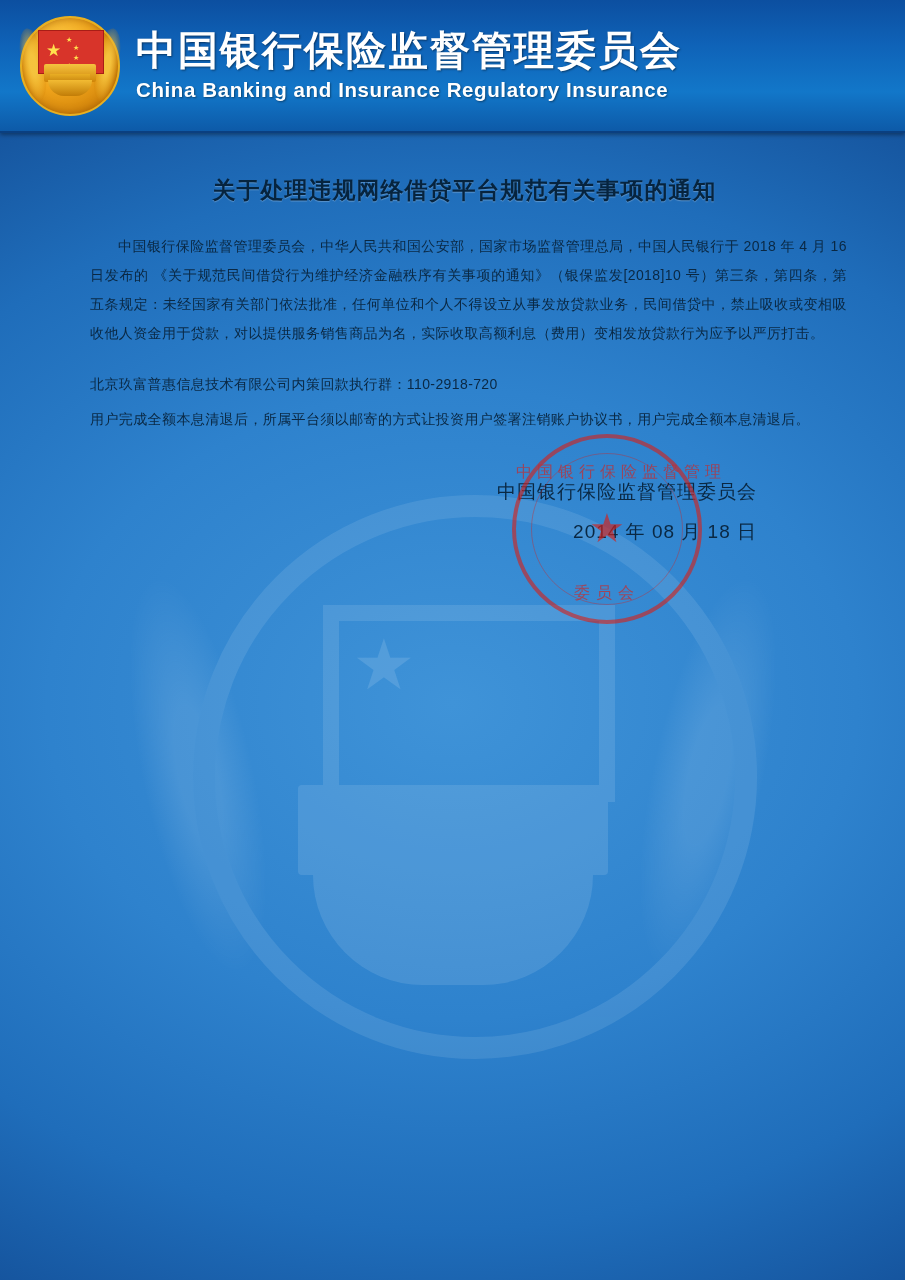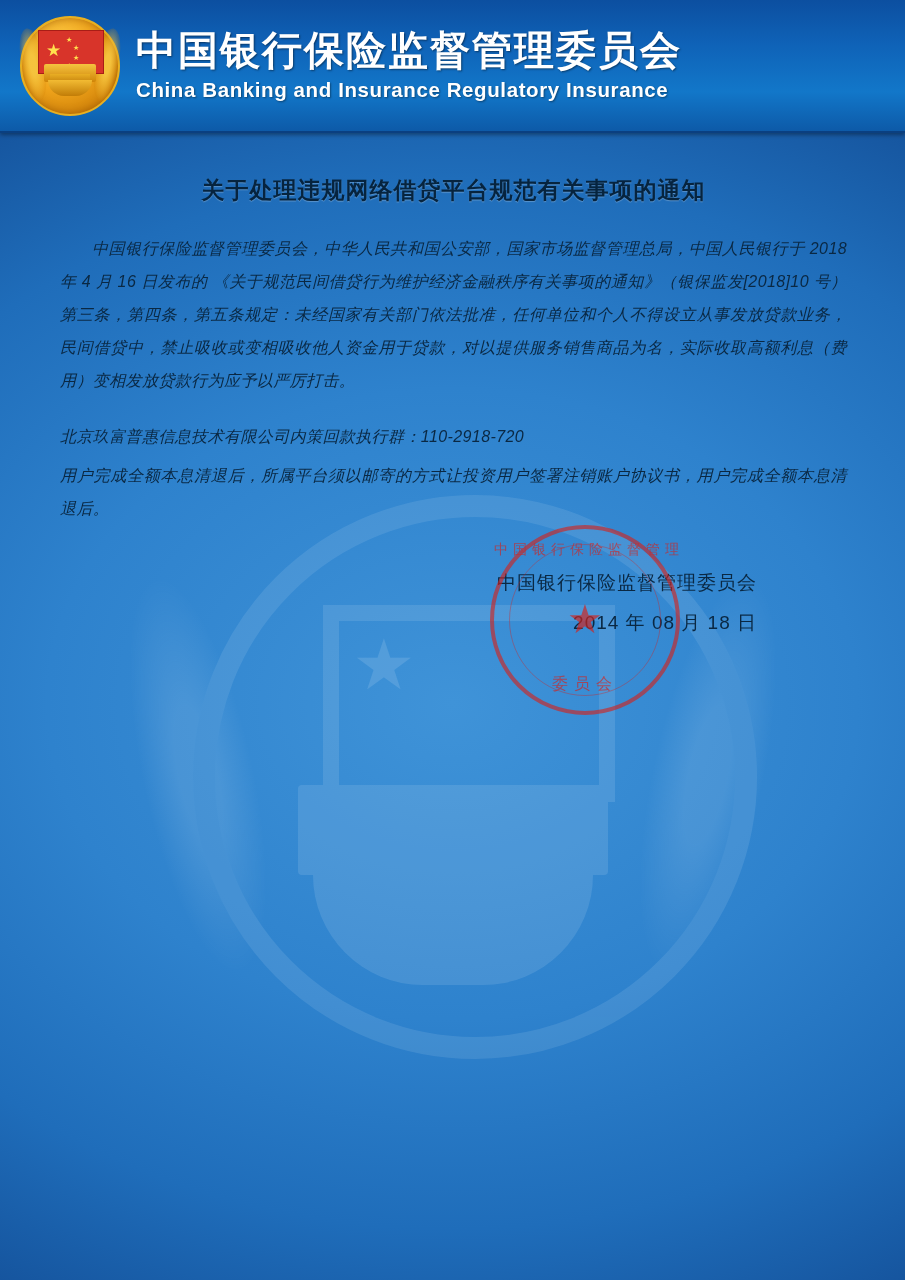--- a/index.html
+++ b/index.html
@@ -196,42 +196,41 @@
     background: radial-gradient(ellipse at center, rgba(214,233,248,0.95) 25%, rgba(214,233,248,0) 72%);
     border-radius: 50% / 42%;
   }
   .watermark .wgrain-l { left: 40px; transform: rotate(-12deg); }
   .watermark .wgrain-r { right: 40px; transform: rotate(12deg); }
 
   
   .doc {
     position: relative;
     z-index: 3;
-    padding: 28px 58px 0 60px;
+    padding: 28px 58px 0 82px;
     color: #0b2a4a;
   }
   .doc-title {
     text-align: center;
     font-size: 23px;
     font-weight: bold;
     color: #06243f;
     letter-spacing: 1px;
     margin: 14px 0 26px 0;
     text-shadow: 0 1px 1px rgba(255,255,255,0.25);
   }
   .para {
-    font-size: 16px;
+    font-size: 14px;
     line-height: 2.07;
     color: #0a2843;
     text-align: justify;
     text-justify: inter-ideograph;
-    margin: 0 0 22px 0;
+    margin: 0 0 22px 8px;
     text-indent: 2em;
     letter-spacing: 0.4px;
-    font-style: italic;
   }
   .para.noindent { text-indent: 0; }
   .para.tight { margin-bottom: 6px; }
 
   
   .sign-block {
     position: relative;
     margin-top: 38px;
     padding-right: 90px;
     text-align: right;
@@ -269,24 +268,24 @@
     left: 50%;
     top: 50%;
     transform: translate(-50%,-52%);
     color: rgba(214,32,26,0.8);
     font-size: 40px;
     line-height: 40px;
   }
   .seal .seal-text-top {
     position: absolute;
     left: 0;
-    top: 12px;
+    top: 24px;
     width: 100%;
     text-align: right;
-    font-size: 14px;
+    font-size: 16px;
     letter-spacing: 5px;
     color: rgba(214,32,26,0.78);
     white-space: nowrap;
   }
   .seal .seal-text-bottom {
     position: absolute;
     left: 0;
     bottom: 16px;
     width: 100%;
     text-align: center;

